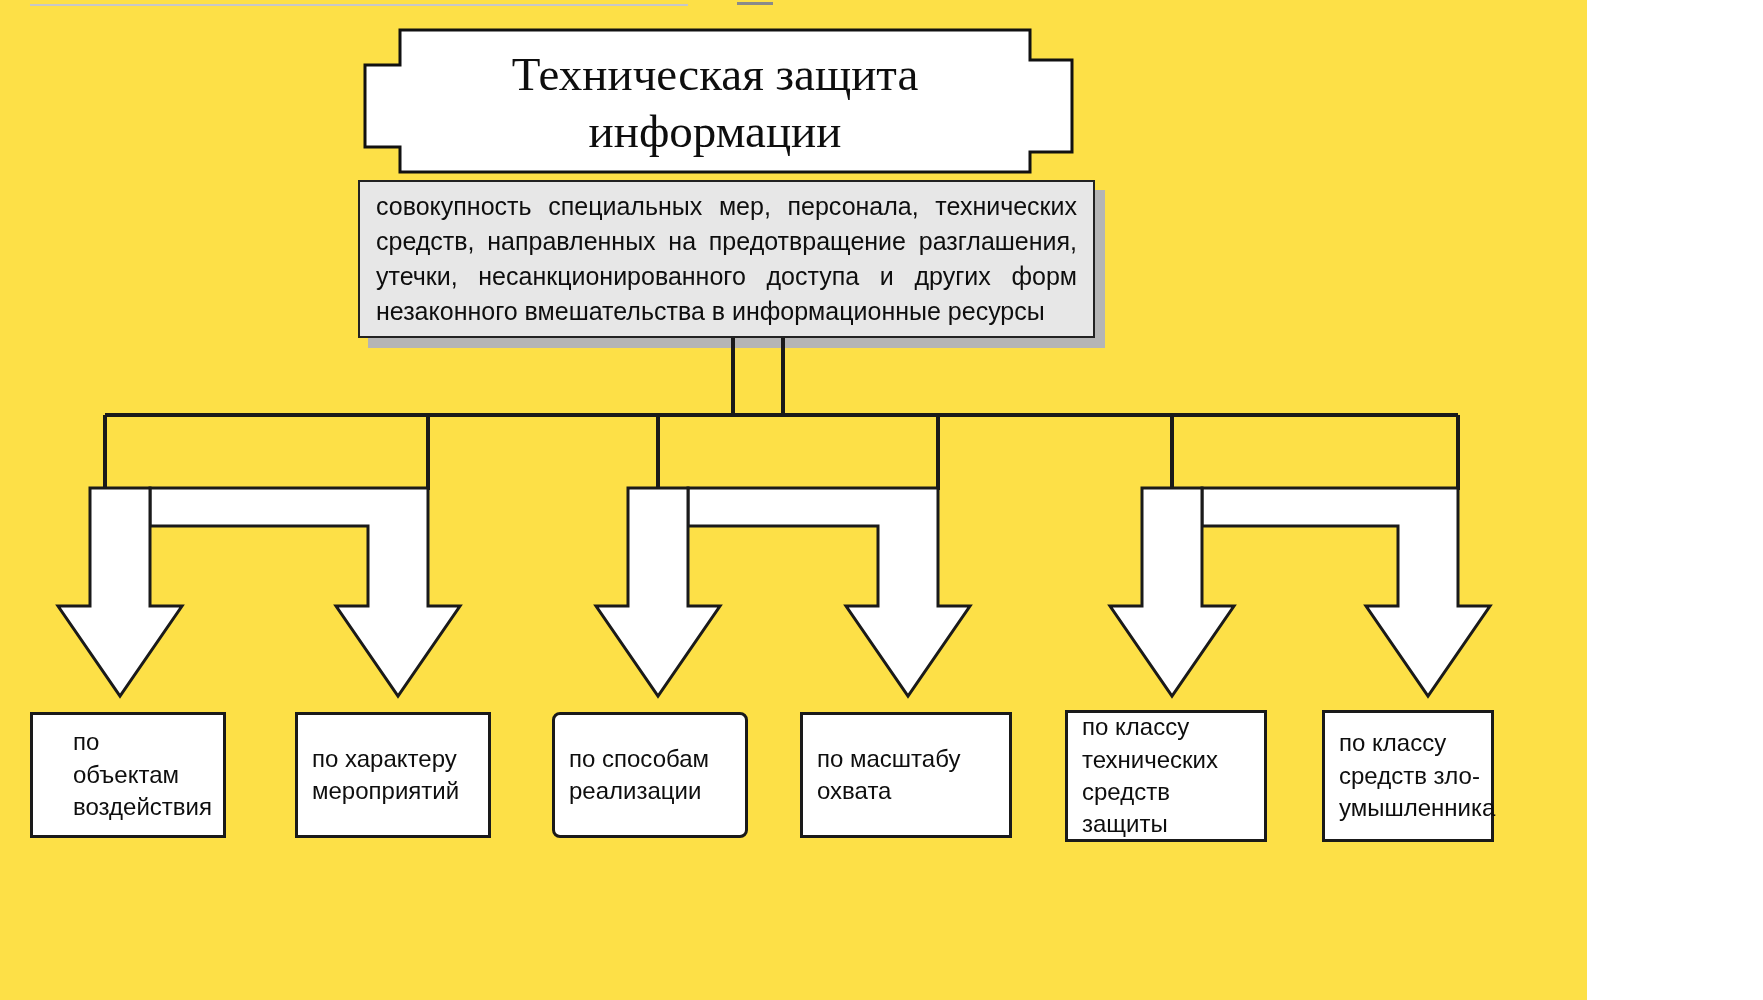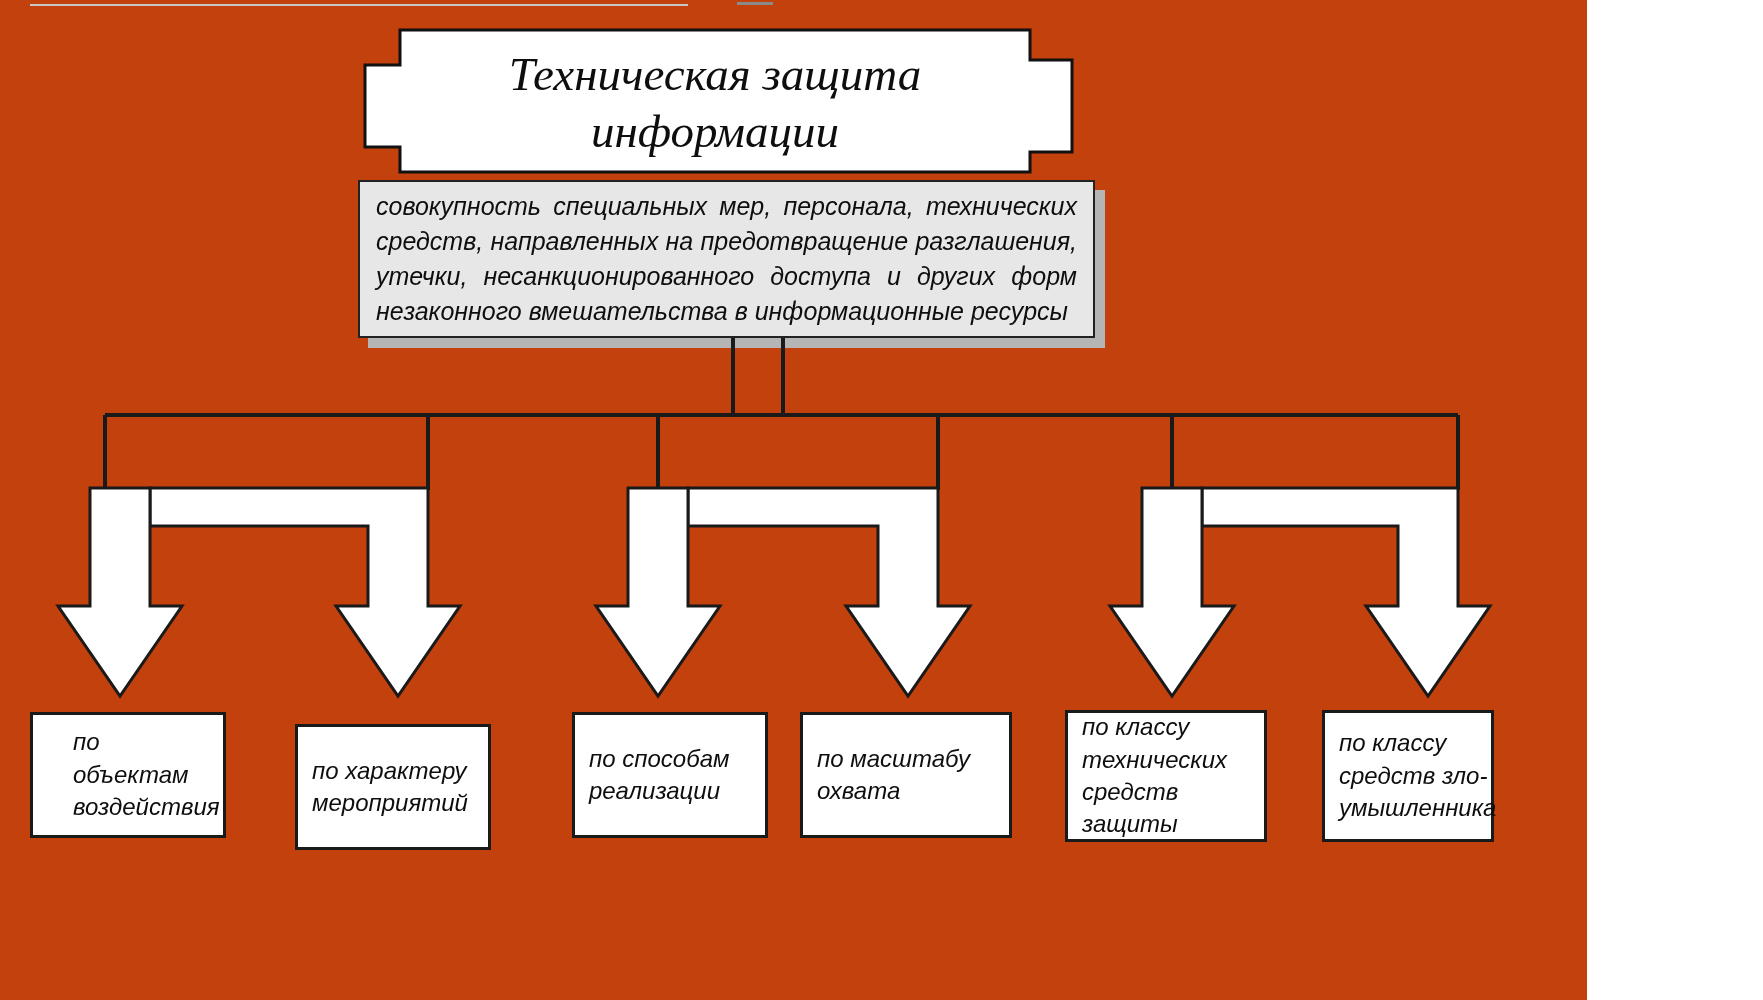--- a/index.html
+++ b/index.html
@@ -1,18 +1,18 @@
 <!DOCTYPE html>
 <html><head>
 <meta charset="utf-8">
 <style>
   html,body{margin:0;padding:0;background:#ffffff;}
   .stage{
-    position:relative;width:1587px;height:1000px;background:#c2410c;
-    font-family:"Liberation Sans",sans-serif;overflow:hidden;color:#111;font-style:italic;
+    position:relative;width:1587px;height:1000px;background:#fde047;
+    font-family:"Liberation Sans",sans-serif;overflow:hidden;color:#111;
   }
   
   .top-line{position:absolute;left:30px;top:4px;width:658px;height:2px;background:#c7c7c7;}
   .top-mark{position:absolute;left:737px;top:2px;width:36px;height:3px;background:#8a8a8a;}
 
   .title-svg{position:absolute;left:350px;top:20px;}
   .title-text{
     position:absolute;left:400px;top:46px;width:630px;text-align:center;
     font-family:"Liberation Serif",serif;font-size:47px;line-height:1.22;
     white-space:pre-line;color:#0e0e0e;
@@ -32,22 +32,22 @@
 
   .cat-box{
     position:absolute;background:#ffffff;border:3px solid #1a1a1a;
     box-sizing:border-box;display:flex;align-items:center;
   }
   .cat-text{
     padding:6px 14px;font-size:24px;line-height:1.35;color:#0e0e0e;
     white-space:pre-line;
   }
   .c1{left:30px;top:712px;width:196px;height:126px;padding-left:26px;}
-  .c2{left:295px;top:712px;width:196px;height:126px;margin-top:12px;}
-  .c3{left:572px;top:712px;width:196px;height:126px;}
+  .c2{left:295px;top:712px;width:196px;height:126px;}
+  .c3{left:552px;top:712px;width:196px;height:126px;border-radius:8px;}
   .c4{left:800px;top:712px;width:212px;height:126px;align-items:center;}
   .c5{left:1065px;top:710px;width:202px;height:132px;}
   .c6{left:1322px;top:710px;width:172px;height:132px;}
 </style>
 </head>
 <body>
 
 <div class="stage">
 
   <div class="top-line"></div>

